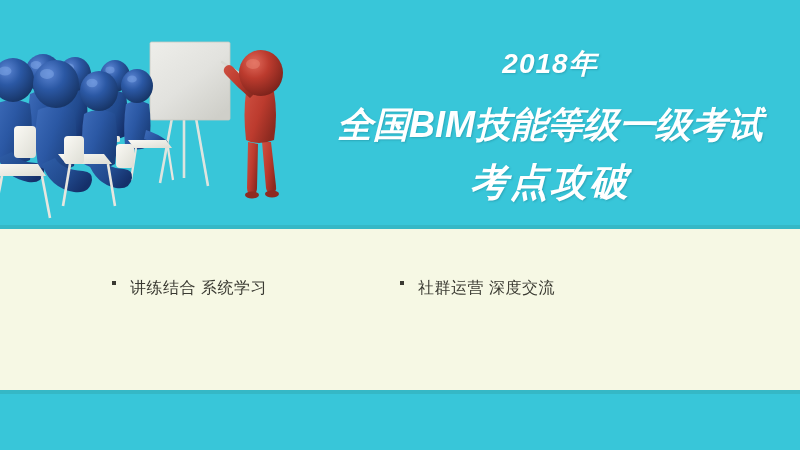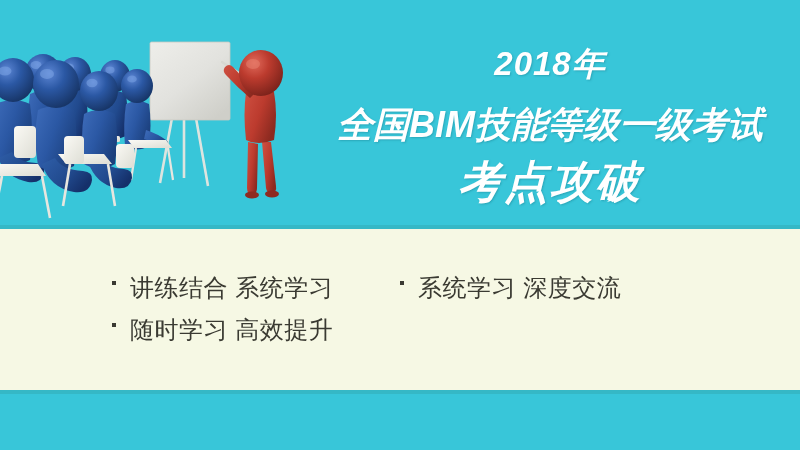--- a/index.html
+++ b/index.html
@@ -73,32 +73,32 @@
   .title-line {
     color: #ffffff;
     font-weight: bold;
     font-style: italic;
     text-align: center;
     white-space: nowrap;
     letter-spacing: 1px;
     text-shadow: 1px 1px 2px rgba(20,110,125,0.35);
   }
   .title-year {
-    font-size: 33px;
+    font-size: 28px;
     line-height: 40px;
     margin-bottom: 18px;
   }
   .title-main {
     font-size: 36px;
     line-height: 46px;
     letter-spacing: 0px;
     margin-bottom: 13px;
   }
   .title-sub {
-    font-size: 44px;
+    font-size: 38px;
     line-height: 42px;
     letter-spacing: 2px;
   }
 
   
   .bullets {
     position: absolute;
     left: 0; top: 262px;
     width: 800px;
     height: 100px;
@@ -120,21 +120,21 @@
     white-space: nowrap;
   }
   .bullet-dot {
     width: 4px;
     height: 4px;
     background: #3a3a32;
     margin-right: 14px;
     flex: 0 0 auto;
   }
   .bullet-text {
-    font-size: 24px;
+    font-size: 16px;
     letter-spacing: 0.5px;
     margin-top: 10px;
   }
 
   
   .illustration {
     position: absolute;
     left: 0; top: 18px;
     width: 310px;
     height: 212px;
@@ -314,26 +314,22 @@
     <div class="title-line title-main">全国BIM技能等级一级考试</div>
     <div class="title-line title-sub">考点攻破</div>
   </div>
 
   <div class="bullets">
     <div class="bullet-col left">
       <div class="bullet-row">
         <span class="bullet-dot"></span>
         <span class="bullet-text">讲练结合  系统学习</span>
       </div>
-      <div class="bullet-row">
-        <span class="bullet-dot"></span>
-        <span class="bullet-text">随时学习  高效提升</span>
-      </div>
     </div>
     <div class="bullet-col right">
       <div class="bullet-row">
         <span class="bullet-dot"></span>
-        <span class="bullet-text">系统学习  深度交流</span>
+        <span class="bullet-text">社群运营  深度交流</span>
       </div>
     </div>
   </div>
 
 </div>
 
 </body></html>

